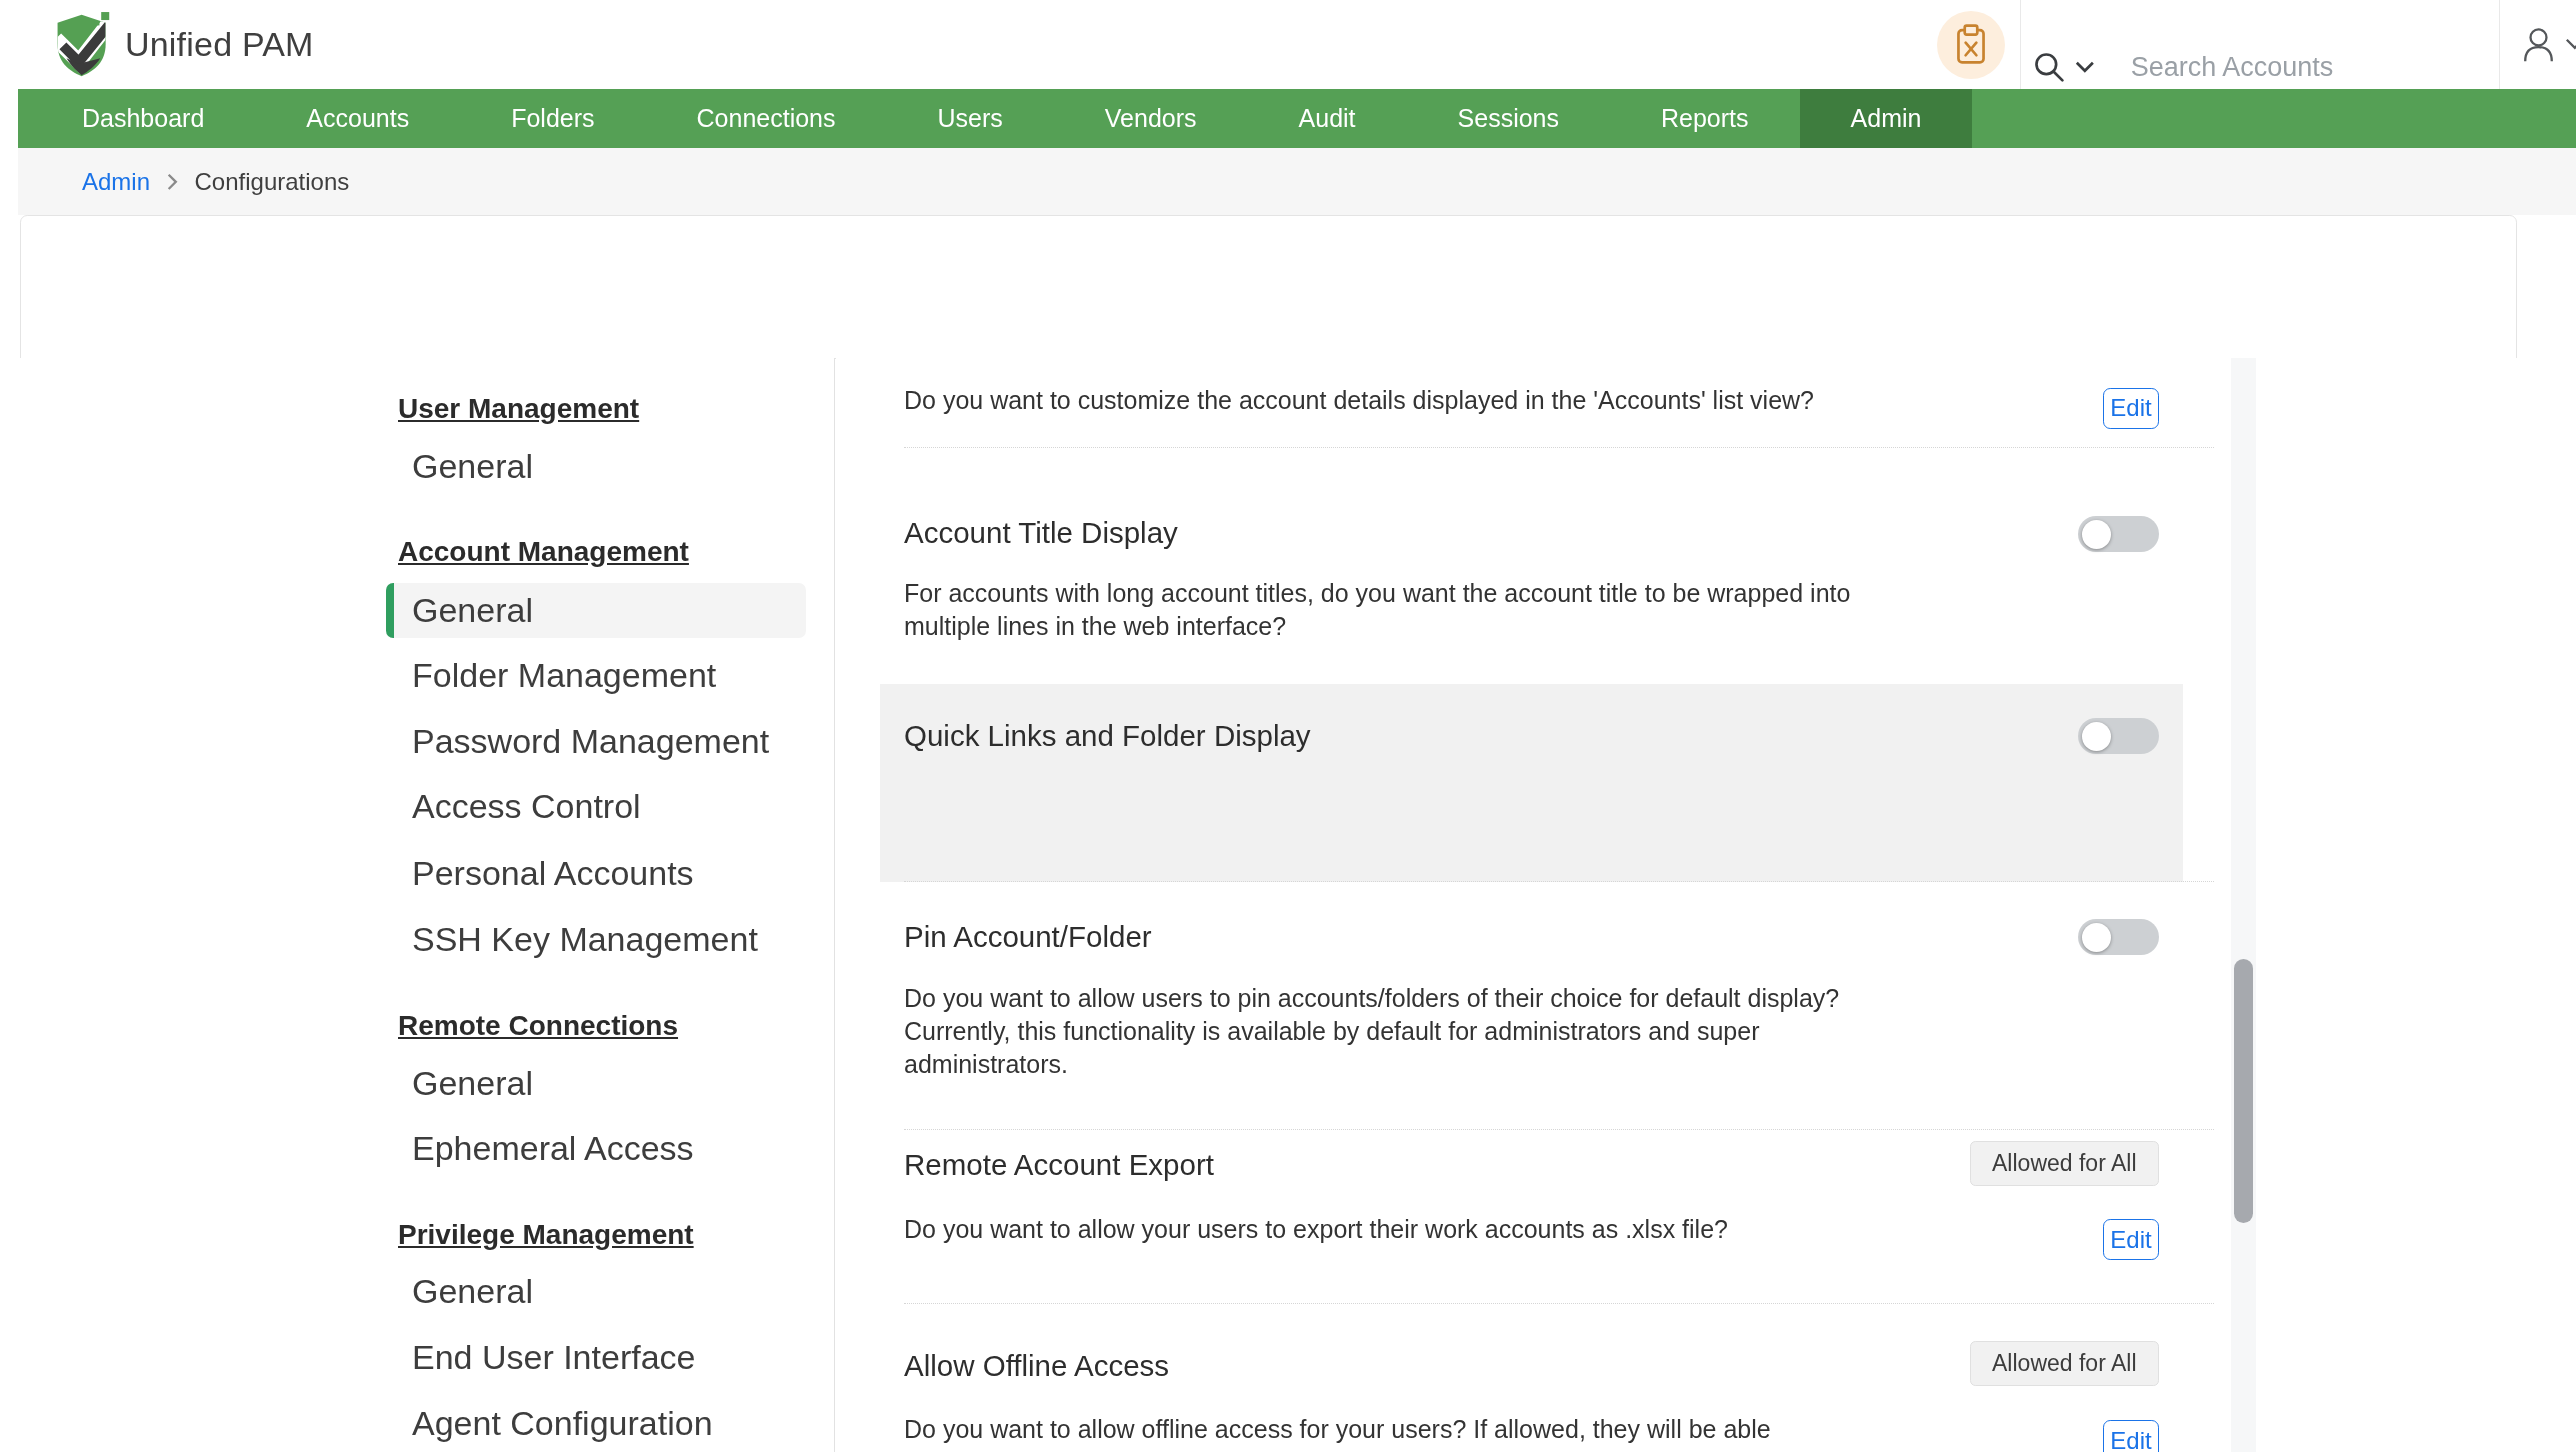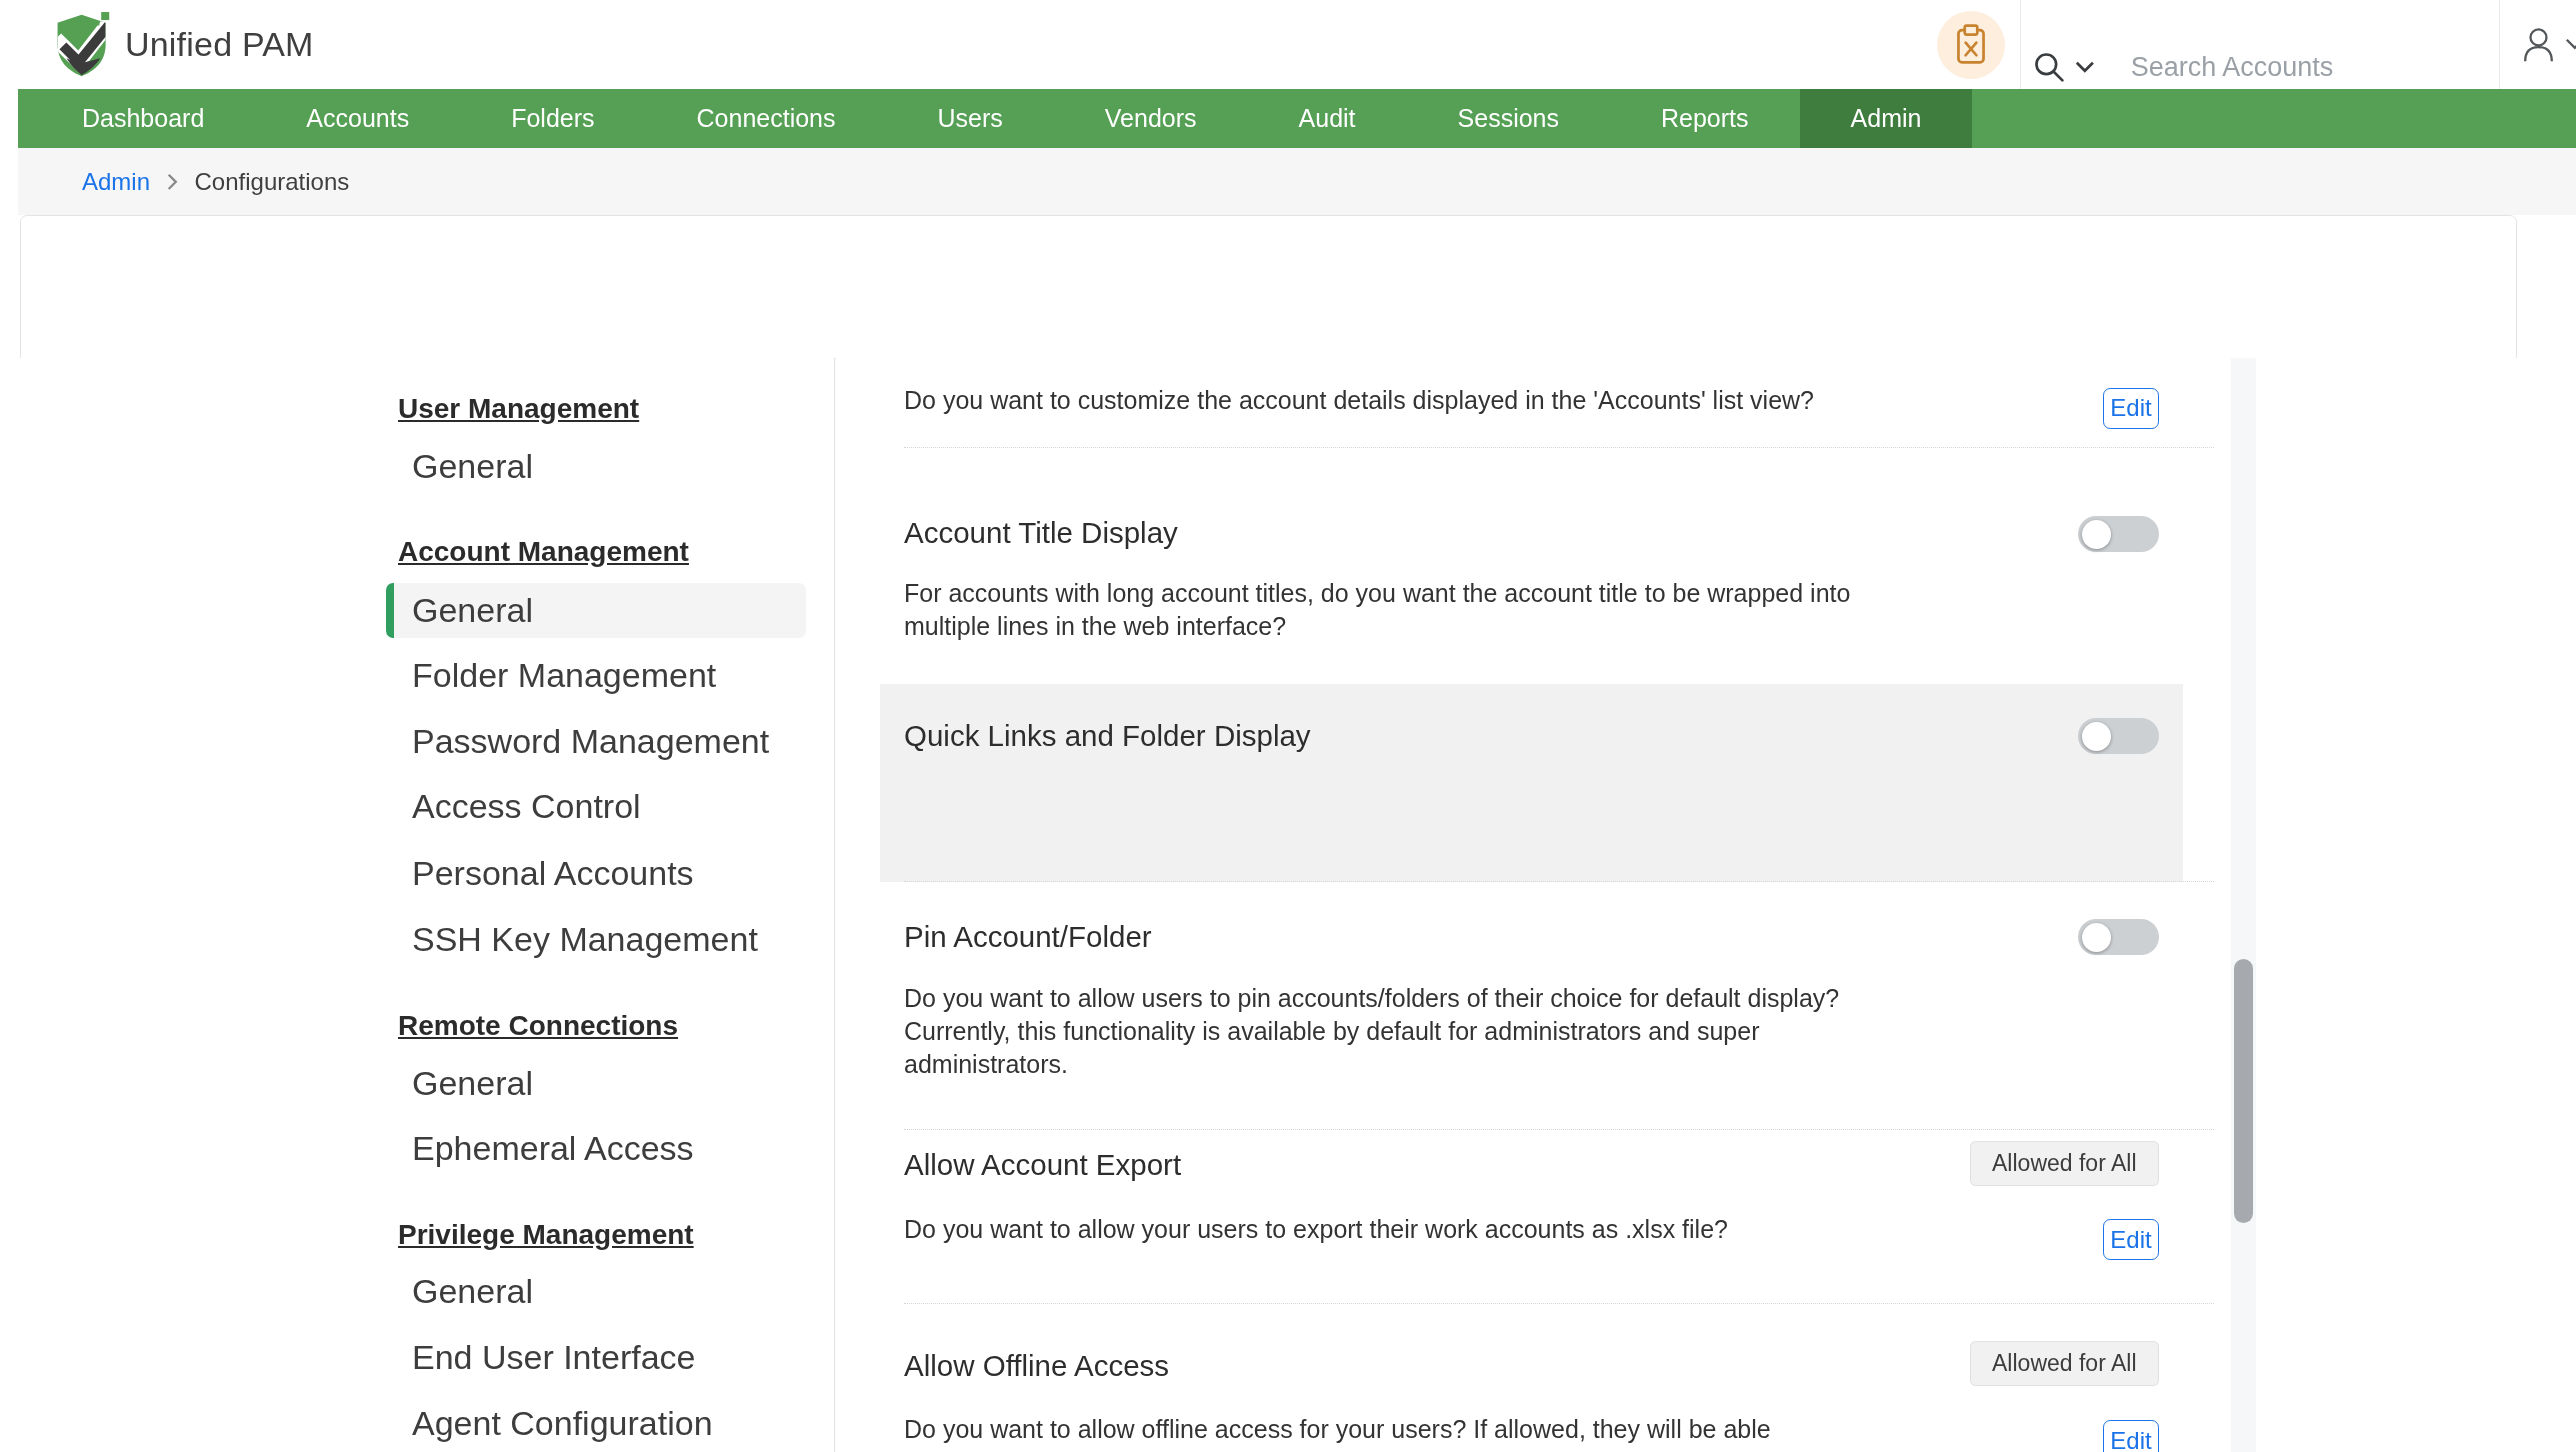--- a/index.html
+++ b/index.html
@@ -195,21 +195,21 @@
     </div>
     <div class="dotline" style="top:523px"></div>
 
     <div class="s-title" style="top:559px">Pin Account/Folder</div>
     <div class="toggle" style="top:561px">
       <div class="knob"></div>
     </div>
     <div class="desc" style="top:624px; width:1015px">Do you want to allow users to pin accounts/folders of their choice for default display? Currently, this functionality is available by default for administrators and super administrators.</div>
     <div class="dotline" style="top:771px"></div>
 
-    <div class="s-title" style="top:787px">Allow Account Export</div>
+    <div class="s-title" style="top:787px">Remote Account Export</div>
     <div class="badge" style="top:783px">Allowed for All</div>
     <div class="desc" style="top:855px; width:1015px">Do you want to allow your users to export their work accounts as .xlsx file?</div>
     <div class="edit-btn" style="top:861px">Edit</div>
     <div class="dotline" style="top:945px"></div>
 
     <div class="s-title" style="top:988px">Allow Offline Access</div>
     <div class="badge" style="top:983px">Allowed for All</div>
     <div class="desc" style="top:1055px; width:894px">Do you want to allow offline access for your users? If allowed, they will be able to download their work accounts as an encrypted HTML file.</div>
     <div class="edit-btn" style="top:1062px">Edit</div>
   </div>

